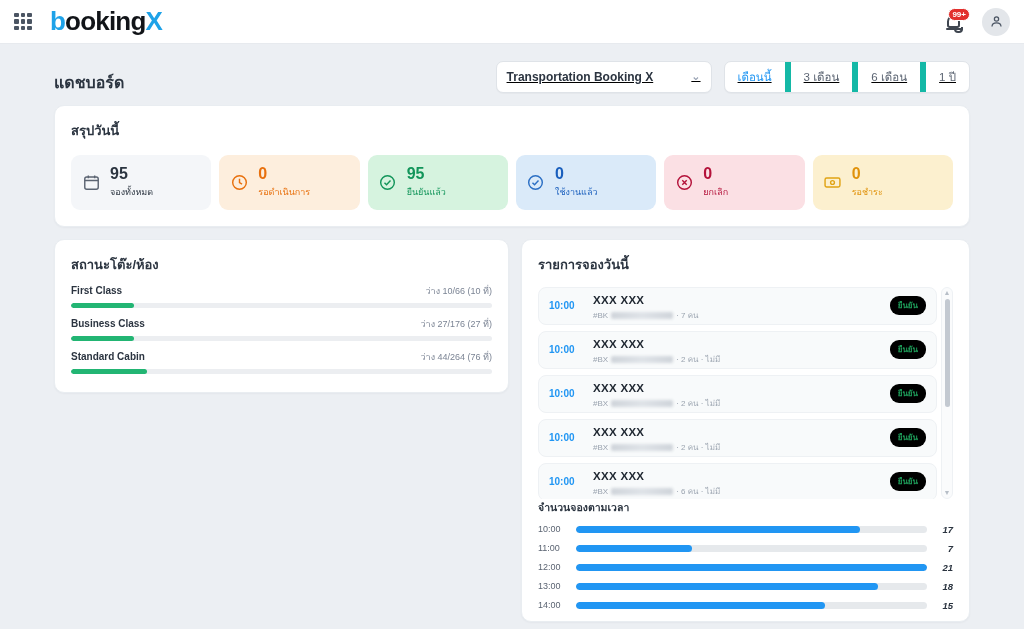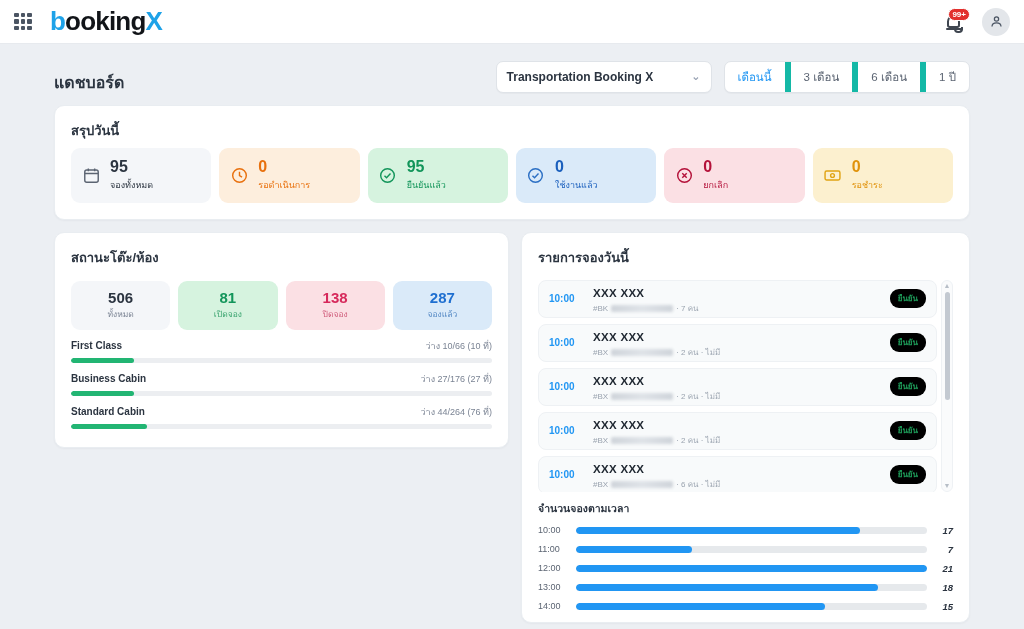--- a/index.html
+++ b/index.html
@@ -49,21 +49,21 @@
     display: flex; align-items: center; justify-content: center; cursor: pointer;
   }
   .avatar svg { width: 15px; height: 15px; }
 
   
   .page-head {
     display: flex; align-items: center;
     padding: 14px 54px 10px 54px;
   }
   .page-title { font-size: 16px; font-weight: 700; color: #2b3440; margin-top: 12px; }
-  .head-right { margin-left: auto; display: flex; align-items: center; gap: 12px; }
+  .head-right { margin-left: auto; display: flex; align-items: center; gap: 12px; text-decoration: underline; }
   .select {
     width: 216px; height: 32px; background: #fff; border: 1px solid #dfe3e8;
     border-radius: 7px; display: flex; align-items: center;
     padding: 0 10px; font-size: 12px; font-weight: 700; color: #2b3440;
     cursor: pointer; box-shadow: 0 1px 1px rgba(16,24,40,.03);
   }
   .select .chev { margin-left: auto; color: #98a2b3; font-size: 11px; }
   .segbar { display: flex; background: #fff; border: 1px solid #dfe3e8;
     border-radius: 7px; overflow: hidden; height: 32px;
     box-shadow: 0 1px 1px rgba(16,24,40,.03); }
@@ -73,21 +73,21 @@
   .seg.active { color: #2196f3; }
 
   
   .panel {
     background: #fff; border-radius: 10px; border: 1px solid #e9edf1;
     box-shadow: 0 1px 2px rgba(16,24,40,.04);
   }
   .panel-title { font-size: 13px; font-weight: 700; color: #2b3440; }
 
   .summary { margin: 0 54px; padding: 14px 16px 16px 16px; }
-  .stat-row { display: flex; gap: 8px; margin-top: 7px; }
+  .stat-row { display: flex; gap: 8px; margin-top: 14px; }
   .stat {
     flex: 1; border-radius: 9px; padding: 11px 10px;
     display: flex; align-items: center; gap: 9px; min-height: 53px;
   }
   .stat .ico { width: 20px; height: 20px; flex: none;
     display: flex; align-items: center; justify-content: center; }
   .stat .ico svg { width: 19px; height: 19px; }
   .stat .num { font-size: 16px; font-weight: 700; line-height: 1.05; }
   .stat .lbl { font-size: 9px; margin-top: 2px; }
 
@@ -136,21 +136,21 @@
     position: absolute; right: 0; top: 0; width: 12px; height: 100%;
     background: #fafbfc; border-radius: 6px; border: 1px solid #eef1f4;
     display: flex; flex-direction: column; align-items: center; cursor: pointer;
   }
   .sarrow { font-size: 7px; color: #b7bec7; line-height: 10px; }
   .sthumb { width: 5px; background: #c3c9d1; border-radius: 3px;
     margin: 1px 0; height: 108px; }
   .sspace { flex: 1; }
 
   
-  .chart-title { font-size: 10.5px; font-weight: 700; color: #2b3440; margin-top: 8px; }
+  .chart-title { font-size: 10.5px; font-weight: 700; color: #2b3440; }
   .crow { display: flex; align-items: center; margin-top: 8px; }
   .ctime { font-size: 9px; color: #5b6472; width: 38px; flex: none; }
   .ctrack { flex: 1; height: 7px; background: #e6e9ec; border-radius: 4px; overflow: hidden; }
   .cfill { height: 100%; background: #2196f3; border-radius: 4px; }
   .cval { width: 26px; text-align: right; font-size: 9.5px; font-weight: 700; color: #2b3440; flex: none; font-style: italic; }
 </style>
 </head>
 <body>
 
 <div class="topbar">
@@ -282,53 +282,35 @@
         </div>
     </div>
 
   </div>
 </div>
 
 <div class="lower">
 
   <div class="panel left-col">
     <div class="panel-title">สถานะโต๊ะ/ห้อง</div>
-    <div class="room-row">
-      <div class="room" id="r0" style="background: rgb(244, 246, 249);">
-        <div class="n" style="color: rgb(43, 52, 64);">506</div>
-        <div class="t" style="color: rgb(123, 132, 148);">ทั้งหมด</div>
-      </div>
-      <div class="room" id="r1" style="background: rgb(214, 243, 223);">
-        <div class="n" style="color: rgb(18, 149, 90);">81</div>
-        <div class="t" style="color: rgb(56, 163, 110);">เปิดจอง</div>
-      </div>
-      <div class="room" id="r2" style="background: rgb(251, 224, 228);">
-        <div class="n" style="color: rgb(214, 41, 91);">138</div>
-        <div class="t" style="color: rgb(207, 90, 121);">ปิดจอง</div>
-      </div>
-      <div class="room" id="r3" style="background: rgb(218, 234, 249);">
-        <div class="n" style="color: rgb(31, 111, 208);">287</div>
-        <div class="t" style="color: rgb(84, 136, 196);">จองแล้ว</div>
-      </div>
-    </div>
 
 
     <div class="zone">
       <div class="zone-head">
         <span class="zone-name">First Class</span>
         <span class="zone-val">ว่าง 10/66 (10 ที่)</span>
       </div>
       <div class="track">
         <div class="fill" id="z0" style="width: 15%;"></div>
       </div>
     </div>
 
     <div class="zone">
       <div class="zone-head">
-        <span class="zone-name">Business Cabin</span>
+        <span class="zone-name">Business Class</span>
         <span class="zone-val">ว่าง 27/176 (27 ที่)</span>
       </div>
       <div class="track">
         <div class="fill" id="z1" style="width: 15%;"></div>
       </div>
     </div>
 
     <div class="zone">
       <div class="zone-head">
         <span class="zone-name">Standard Cabin</span>

